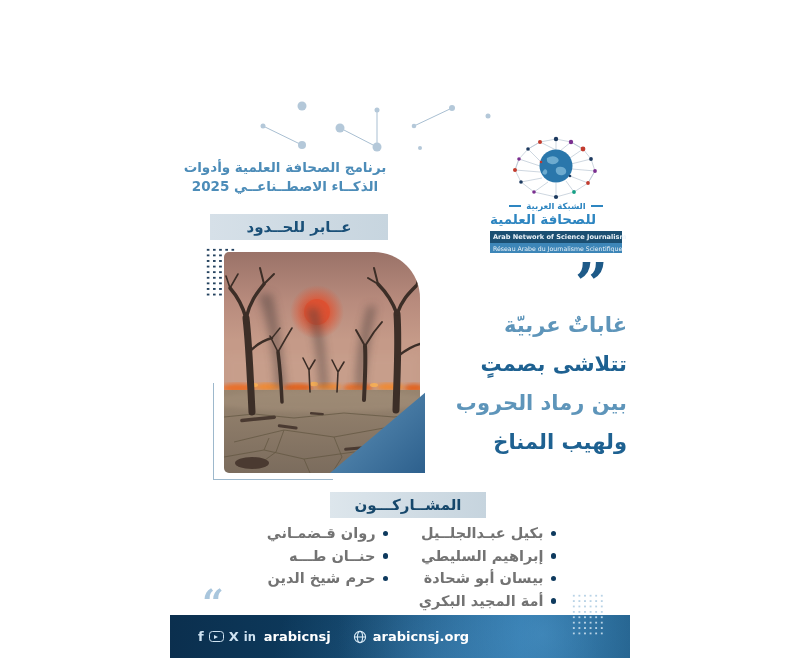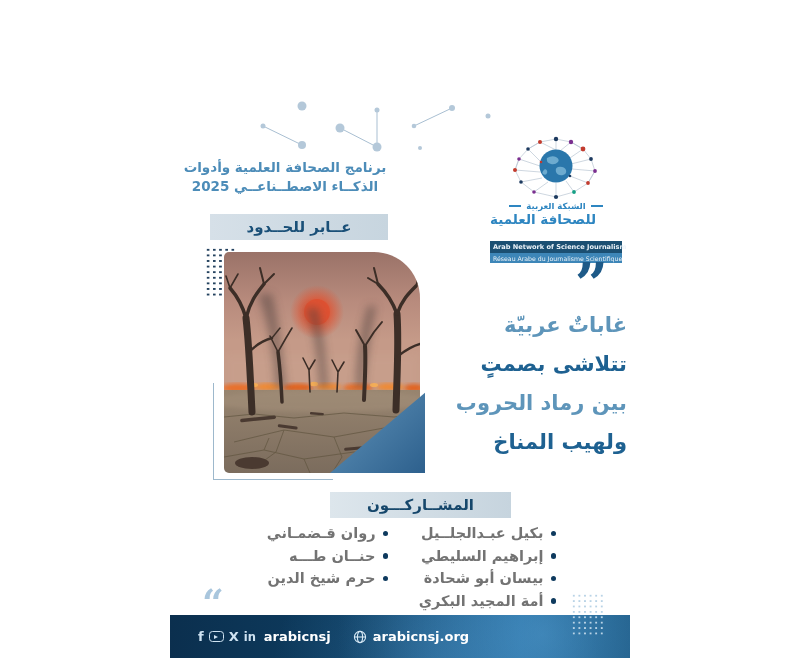--- a/index.html
+++ b/index.html
@@ -25,21 +25,21 @@
   .program-banner span { color:#1a5078; font-weight:bold; font-size:15px; direction:rtl; }
 
   
   .logo { left:490px; top:136px; width:132px; text-align:left; }
   .logo-globe-svg { width:112px; height:64px; display:block; margin:0 auto; }
   .logo-ar-small { color:#2e86c1; font-size:8.5px; font-weight:bold; direction:rtl;
     display:flex; align-items:center; justify-content:center; gap:5px; margin-top:1px; }
   .logo-ar-small::before, .logo-ar-small::after { content:""; width:12px; height:1.5px; background:#2e86c1; }
   .logo-ar-large { color:#2e86c1; font-size:13.5px; font-weight:bold; direction:rtl; line-height:16px; }
   .logo-en { background:#1b4f72; color:#eaf2f8; font-size:6.6px; font-weight:bold;
-    padding:2px 3px; margin-top:14px; white-space:nowrap; }
+    padding:2px 3px; margin-top:4px; white-space:nowrap; }
   .logo-fr { background:#3d86b8; color:#eaf2f8; font-size:6.2px;
     padding:1.5px 3px; white-space:nowrap; }
 
   
   .dots-a { left:205px; top:247px; width:30px; height:49px;
     background-image:radial-gradient(#24425f 1.1px, transparent 1.25px);
     background-size:6.2px 5.6px; }
   .dots-b { left:571px; top:593px; width:33px; height:43px; z-index:6;
     background-image:radial-gradient(#b9d3e6 1.1px, transparent 1.25px);
     background-size:5.6px 5.4px; }
@@ -63,21 +63,21 @@
   
   .quote-mark { left:556px; top:258px; width:52px; height:52px; z-index:2;
     color:#1e5a88; font-size:58px; font-weight:bold; line-height:52px; text-align:right;
     font-family:"DejaVu Serif", serif; }
   .quote-text { right:173px; top:306px; width:230px; direction:rtl; text-align:right; }
   .q-light { color:#5e95ba; font-size:21px; font-weight:600; line-height:38px; }
   .q-bold  { color:#1e6191; font-size:21px; font-weight:800; line-height:40px; }
 
   
   .participants-header {
-    left:330px; top:492px; width:181px; height:26px;
+    left:330px; top:492px; width:156px; height:26px;
     background:linear-gradient(90deg,#dde6ec,#c6d4de);
     display:flex; align-items:center; justify-content:center;
   }
   .participants-header span { color:#16476b; font-weight:bold; font-size:15px; direction:rtl; }
   ul.names { list-style:none; direction:rtl; }
   ul.names li { display:flex; align-items:center; gap:7px; height:22.5px;
     color:#737373; font-size:14.5px; font-weight:600; white-space:nowrap; }
   ul.names li::before { content:""; width:5.5px; height:5.5px; border-radius:50%;
     background:#0e3a5e; flex:0 0 auto; }
   .col-r { right:244px; top:522px; }

